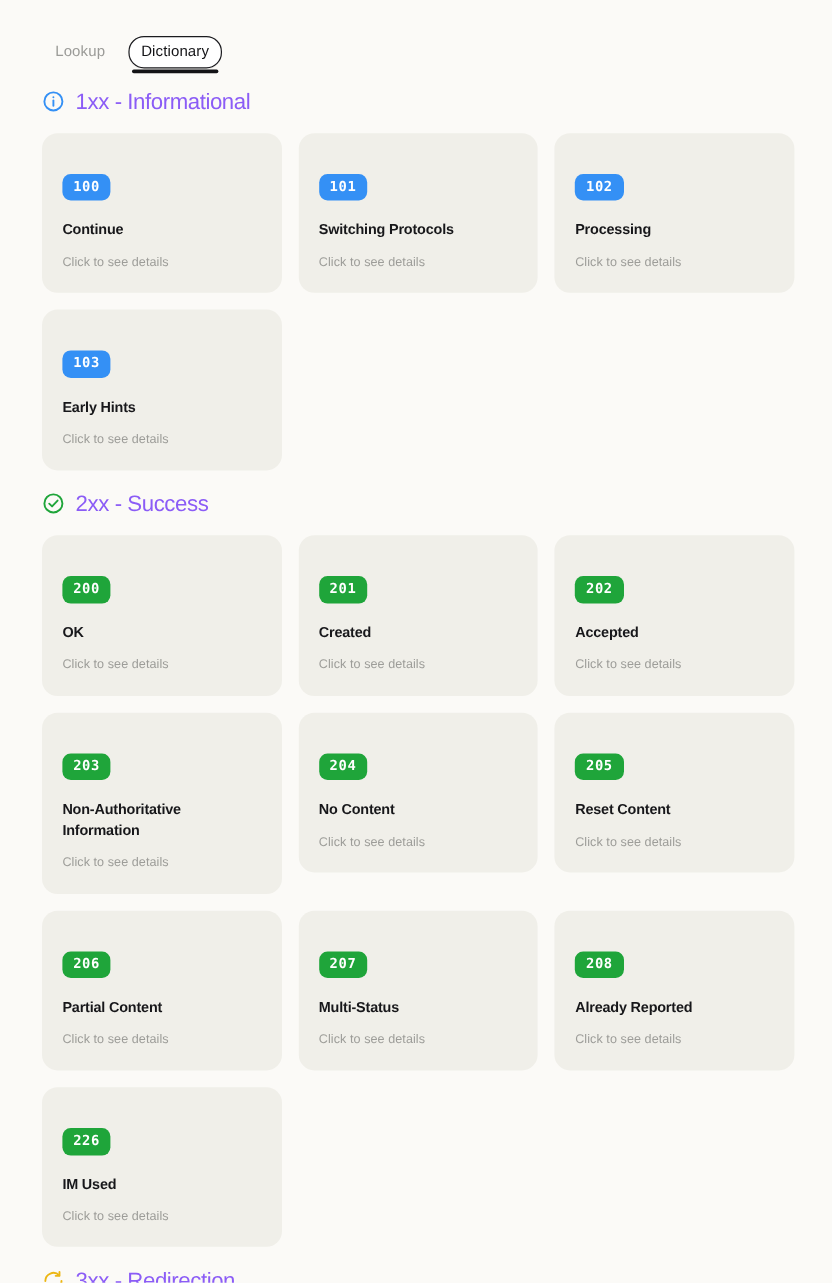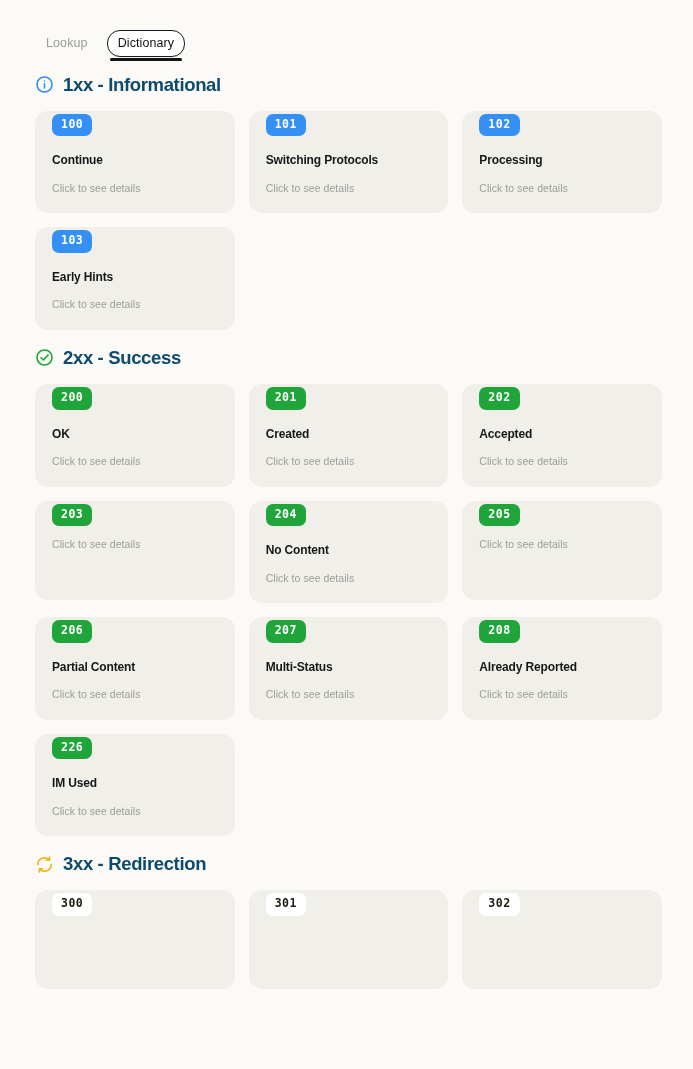--- a/index.html
+++ b/index.html
@@ -76,43 +76,44 @@
 
   .section-head .sh-icon {
     width: 19px;
     height: 19px;
     flex: 0 0 19px;
     display: block;
   }
 
   .section-title {
     font-size: 18.5px;
-    font-weight: bold;
+    font-weight: normal;
     letter-spacing: -.35px;
-    color: #0c4a6e;
+    color: #8b5cf6;
     line-height: 1.1;
   }
 
   
   .grid {
     display: grid;
     grid-template-columns: repeat(3, 1fr);
     column-gap: 14px;
     row-gap: 14px;
     align-items: start;
   }
 
   .card {
     background: #f0efe9;
     border-radius: 13px;
-    padding: 3px 17px 19px 17px;
+    padding: 34px 17px 19px 17px;
     min-height: 99px;
     display: flex;
     flex-direction: column;
     cursor: pointer;
+    justify-content: flex-end;
   }
 
   .badge {
     display: inline-block;
     align-self: flex-start;
     font-family: "DejaVu Sans Mono", "Liberation Mono", monospace;
     font-size: 11.5px;
     font-weight: bold;
     letter-spacing: .5px;
     line-height: 1;
@@ -204,29 +205,31 @@
             <div class="card-title">Created</div>
             <div class="card-hint">Click to see details</div>
           </div>
           <div class="card">
             <span class="badge cat-2xx">202</span>
             <div class="card-title">Accepted</div>
             <div class="card-hint">Click to see details</div>
           </div>
           <div class="card">
             <span class="badge cat-2xx">203</span>
+            <div class="card-title">Non-Authoritative Information</div>
             <div class="card-hint">Click to see details</div>
           </div>
           <div class="card">
             <span class="badge cat-2xx">204</span>
             <div class="card-title">No Content</div>
             <div class="card-hint">Click to see details</div>
           </div>
           <div class="card">
             <span class="badge cat-2xx">205</span>
+            <div class="card-title">Reset Content</div>
             <div class="card-hint">Click to see details</div>
           </div>
           <div class="card">
             <span class="badge cat-2xx">206</span>
             <div class="card-title">Partial Content</div>
             <div class="card-hint">Click to see details</div>
           </div>
           <div class="card">
             <span class="badge cat-2xx">207</span>
             <div class="card-title">Multi-Status</div>

